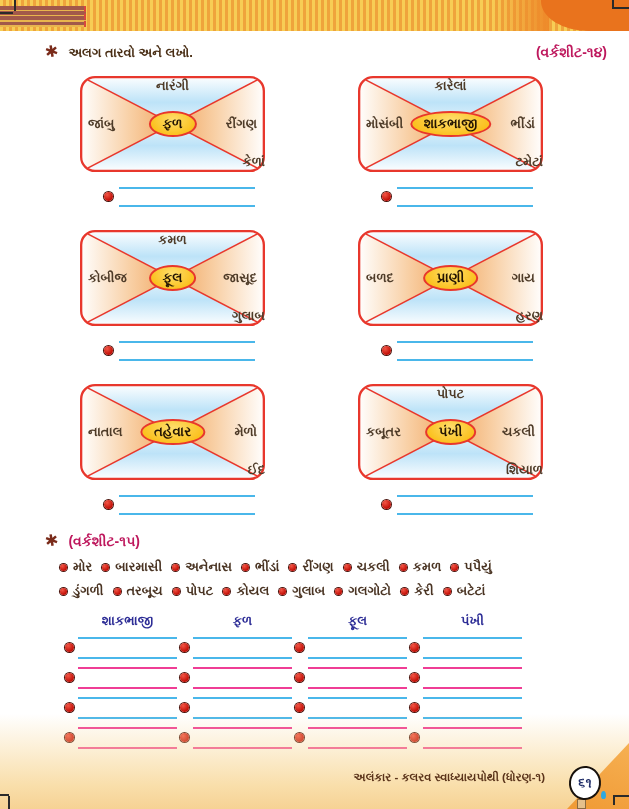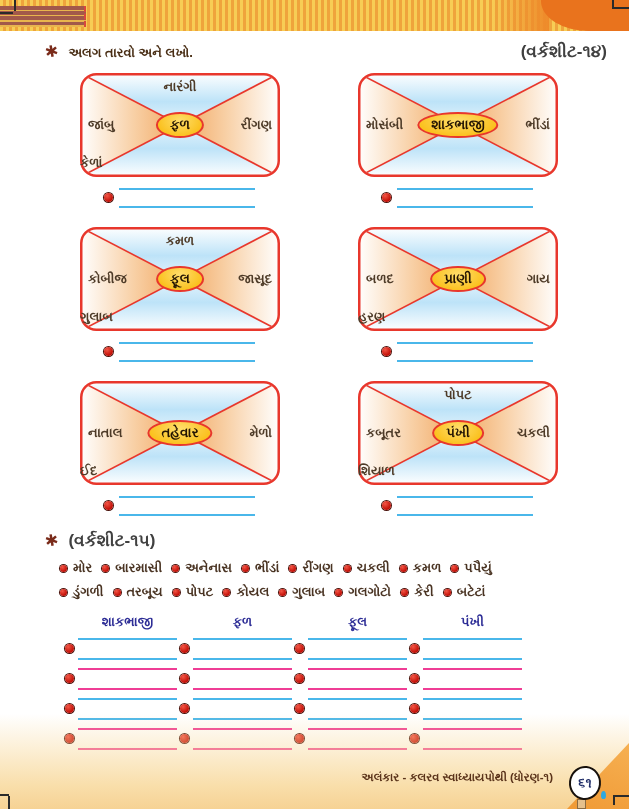--- a/index.html
+++ b/index.html
@@ -20,32 +20,32 @@
   .cm { position:absolute; background:#2a2a2a; z-index:6; }
 
   
   .sec { position:absolute; left:45px; width:562px; }
   .s1 { top:42px; }
   .s2 { top:531px; }
   .shead { display:flex; align-items:baseline; }
   .star { color:#7A2B1A; font-size:16px; font-weight:bold; margin-right:10px;
     display:inline-block; transform:rotate(-10deg); }
   .stitle { font-weight:bold; color:#4A2F16; font-size:13px; flex:1; }
-  .wslabel { font-weight:bold; color:#404040; font-size:17px; }
+  .wslabel { font-weight:bold; color:#be185d; font-size:14px; }
 
   
   .grid { display:grid; grid-template-columns:200px 200px; column-gap:78px;
     grid-auto-rows:154px; margin:11px 0 0 35px; }
-  .env { position:relative; width:200px; height:104px; }
+  .env { position:relative; width:185px; height:104px; }
   .esvg { position:absolute; inset:0; width:100%; height:100%; }
   .esvg line { stroke:#E8372C; stroke-width:1.6; }
   .esvg .frame { fill:none; stroke:#E8372C; stroke-width:2.5; }
   .w { position:absolute; font-weight:bold; color:#4E3B28; font-size:13px; white-space:nowrap; }
   .wt { top:6px; left:0; right:0; text-align:center; }
-  .wb { bottom:6px; left:0; right:0; text-align:left; }
+  .wb { bottom:6px; left:0; right:0; text-align:right; }
   .wl { left:8px; top:50%; transform:translateY(-50%);font-family:Liberation Mono, monospace; }
   .wr { right:8px; top:50%; transform:translateY(-50%); }
   .oval { position:absolute; left:50%; top:50%; transform:translate(-50%,-50%);
     background:radial-gradient(ellipse at 50% 30%, #FFDE6B, #F9B602);
     border:2px solid #E8372C; border-radius:50%; padding:3px 12px;
     font-weight:bold; font-size:13.5px; color:#241503; white-space:nowrap;
     min-width:44px; text-align:center; }
 
   .ans { position:relative; margin:11px 0 0 39px; width:136px; }
   .al { display:block; height:0; border-top:2px solid #4AB7EA; }
@@ -71,21 +71,21 @@
   .tl + .tl { margin-top:18px; }
   .tg.p .tl { border-top-color:#EF3D95; }
   .tg .dot { position:absolute; left:-13px; top:6px; }
 
   
   .bottom-grad { position:absolute; left:0; right:0; bottom:0; height:95px; z-index:1;
     background:linear-gradient(180deg, rgba(248,217,156,0), rgba(248,217,156,0.85) 75%, #F6D294); }
   .corner-tri { position:absolute; right:0; bottom:0; width:62px; height:66px; z-index:3;
     background:linear-gradient(200deg,#F6B052,#F09A35);
     clip-path:polygon(100% 0, 0 100%, 100% 100%); }
-  .credit { position:absolute; right:76px; top:771px; font-size:11.5px; font-weight:bold;
+  .credit { position:absolute; right:84px; top:771px; font-size:11.5px; font-weight:bold;
     color:#5B341B; z-index:5; }
   .badge { position:absolute; left:569px; top:766px; width:32px; height:34px; z-index:5;
     background:#fff; border:2px solid #17110C; border-radius:50%;
     display:flex; align-items:center; justify-content:center; transform:rotate(6deg); }
   .badge span { font-weight:bold; font-size:13px; color:#1D2B66; }
   .stick { position:absolute; left:577px; top:799px; width:9px; height:10px; z-index:4;
     background:#E5C08C; border:1px solid #8a6a40; }
   .drop { position:absolute; left:601px; top:791px; width:5px; height:8px; z-index:5;
     background:#2FA8DF; border-radius:50% 50% 50% 50% / 58% 58% 42% 42%; }
 </style>
@@ -178,22 +178,24 @@
             <g clip-path="url(#envClip)">
               <polygon points="0,0 200,0 100,52" fill="url(#gTop)"></polygon>
                 <polygon points="0,104 200,104 100,52" fill="url(#gBot)"></polygon>
               <polygon points="0,0 0,104 100,52" fill="url(#gL)"></polygon>
                 <polygon points="200,0 200,104 100,52" fill="url(#gR)"></polygon>
               <line x1="0" y1="0" x2="200" y2="104"></line>
                 <line x1="200" y1="0" x2="0" y2="104"></line>
             </g>
             <rect class="frame" x="1.25" y="1.25" width="197.5" height="101.5" rx="15"></rect>
           </svg>
+          <span class="w wt">કારેલાં</span>
           <span class="w wl">મોસંબી</span>
           <span class="w wr">ભીંડાં</span>
+          <span class="w wb">ટમેટાં</span>
           <span class="oval">શાકભાજી</span>
         </div>
         <div class="ans">
           <span class="dot"></span>
           <span class="al"></span>
           <span class="al"></span>
         </div>
       </div>
 
       <div class="cell">

